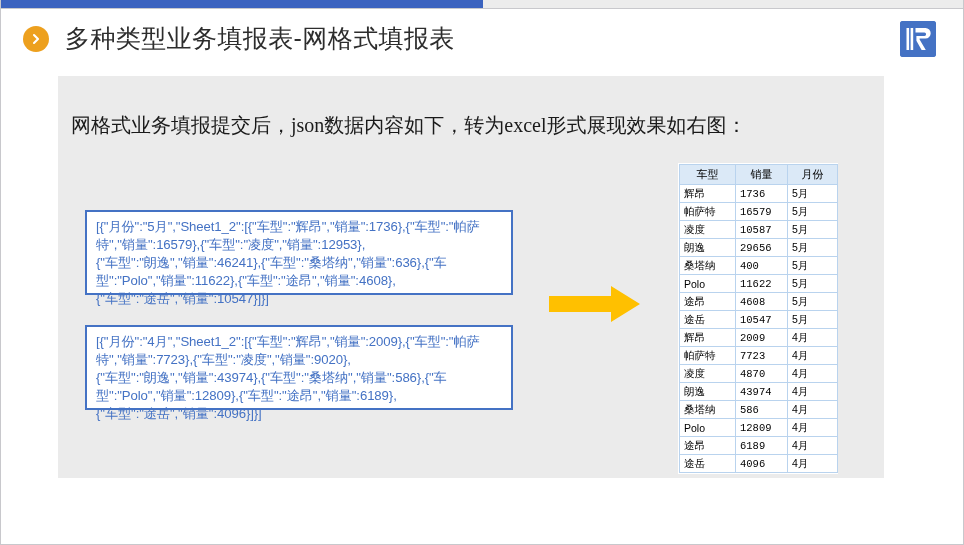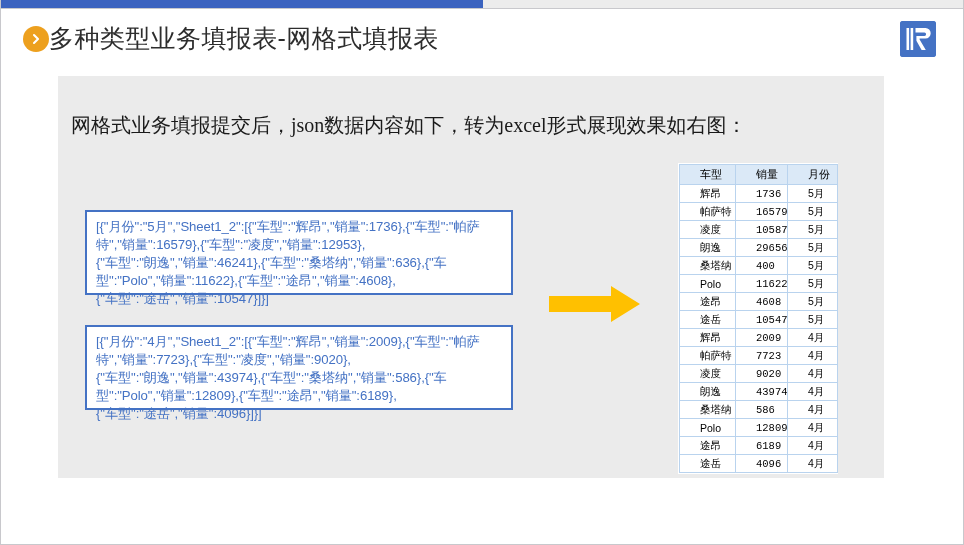--- a/index.html
+++ b/index.html
@@ -54,20 +54,21 @@
     height: 26px;
     border-radius: 50%;
     background: #eda01e;
     display: flex;
     align-items: center;
     justify-content: center;
     flex: 0 0 auto;
   }
   .bullet-icon svg { display: block; }
   .page-title {
+    margin-left: 16px;
     font-size: 25px;
     line-height: 1.1;
     color: #2d2d2d;
     letter-spacing: 0.4px;
     white-space: nowrap;
   }
   
   .logo {
     position: absolute;
     top: 21px;
@@ -144,21 +145,21 @@
     box-sizing: border-box;
   }
   table.xl {
     border-collapse: collapse;
     width: 158px;
     table-layout: fixed;
     background: #ffffff;
   }
   table.xl th, table.xl td {
     border: 1px solid #b9d3ee;
-    padding: 0 20px;
+    padding: 0 4px;
     height: 17px;
     font-size: 10.5px;
     color: #000000;
     text-align: left;
     vertical-align: middle;
     overflow: hidden;
     white-space: nowrap;
   }
   table.xl th {
     background: #dbe9f7;
@@ -279,21 +280,21 @@
             <td class="num">2009</td>
             <td>4月</td>
           </tr>
         <tr>
             <td>帕萨特</td>
             <td class="num">7723</td>
             <td>4月</td>
           </tr>
         <tr>
             <td>凌度</td>
-            <td class="num">9020</td>
+            <td class="num">4870</td>
             <td>4月</td>
           </tr>
         <tr>
             <td>朗逸</td>
             <td class="num">43974</td>
             <td>4月</td>
           </tr>
         <tr>
             <td>桑塔纳</td>
             <td class="num">586</td>

